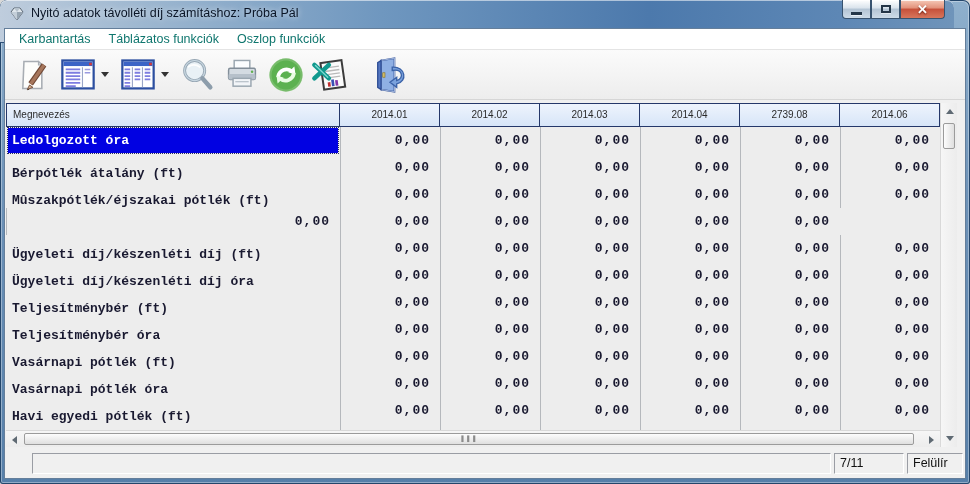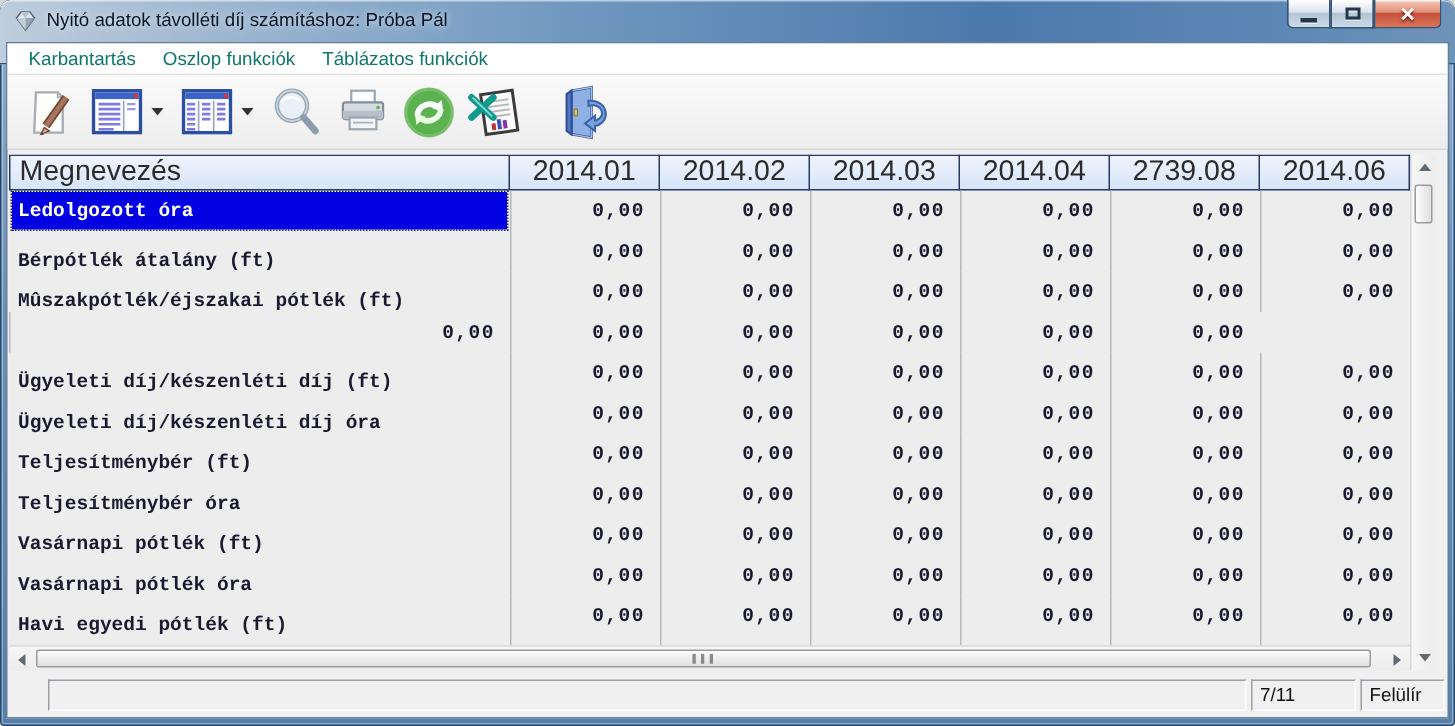--- a/index.html
+++ b/index.html
@@ -8,21 +8,21 @@
 
   .window{
     position:relative; width:970px; height:484px; overflow:hidden;
     border-radius:7px 7px 3px 3px;
     background:linear-gradient(180deg,#8fb0cd 0%,#6d92b8 40%,#567fa9 100%);
     box-shadow:inset 0 0 0 1px #24466b, inset 0 0 0 2px rgba(255,255,255,.35);
   }
 
   
   .titlebar{
-    position:absolute; top:0; left:0; right:0; height:43px;
+    position:absolute; top:0; left:0; right:16px; height:43px;
     background:linear-gradient(90deg,#bfcddd 0%,#9db7d0 15%,#6f97bf 40%,#4c79ac 68%,#5d87b5 88%,#6f94ba 100%);
     border-radius:7px 7px 0 0;
     box-shadow:inset 0 1px 0 rgba(255,255,255,.55), inset 0 -1px 0 #2d4f77;
   }
   .title-icon{ position:absolute; left:9px; top:6px; width:16px; height:16px; }
   .title-text{
     position:absolute; left:31px; top:0; line-height:27px;
     font-size:12.5px; color:#0a1526; text-shadow:0 0 6px rgba(255,255,255,.8);
     white-space:nowrap;
   }
@@ -72,21 +72,21 @@
   
   .grid{
     position:absolute; top:74px; left:1px; width:951px; height:344px;
     background:#ededed;
   }
   .grid-content{ position:absolute; top:0; left:0; right:17px; bottom:17px; overflow:hidden; display:flex; flex-direction:column; }
   .header-row{ display:grid; grid-template-columns:334px repeat(6,100px); height:24px; flex:0 0 auto; background:#f0f0f0; }
   .hcell{
     background:linear-gradient(180deg,#eef4fd 0%,#d7e5f8 100%);
     border:1px solid #25386a; border-left:none;
-    font-size:19px; color:#2b2b2b; line-height:22px;
+    font-size:10px; color:#2b2b2b; line-height:22px;
     text-align:center; overflow:hidden; white-space:nowrap;
   }
   .hcell.first{ border-left:1px solid #25386a; text-align:left; padding-left:6px; }
   .tbody{ flex:1 1 auto; display:flex; flex-direction:column; }
   .trow{ display:grid; grid-template-columns:334px repeat(6,100px); height:27px; flex:0 0 auto; }
   .trow.filler{ flex:1 1 auto; height:auto; }
   .cell{
     font-family:"Liberation Mono","DejaVu Sans Mono",monospace;
     font-weight:bold; font-size:13px; color:#191930;
     display:flex; align-items:center; white-space:nowrap; overflow:hidden;
@@ -161,22 +161,22 @@
       <div class="win-btn close">
           <span class="glyph-close">✕</span>
         </div>
     </div>
   </div>
 
   <div class="client">
 
     <div class="menubar" id="menubar">
         <span class="menu-item">Karbantartás</span>
+        <span class="menu-item">Táblázatos funkciók</span>
         <span class="menu-item">Oszlop funkciók</span>
-        <span class="menu-item">Táblázatos funkciók</span>
       </div>
 
     <div class="toolbar">
       <div class="tb-btn">
         <svg width="38" height="38" viewBox="0 0 34 34">
           <path d="M8 5 h13 l3 3 v21 h-17 z" fill="#fdfdfb" stroke="#a8adb3" stroke-width="1.4"></path>
           <path d="M21 5 l3 3 h-3 z" fill="#e2e5e8" stroke="#a8adb3" stroke-width="1"></path>
           <line x1="26" y1="8" x2="14" y2="25" stroke="#6e4633" stroke-width="5"></line>
           <line x1="26" y1="8" x2="14" y2="25" stroke="#a6765c" stroke-width="3"></line>
           <polygon points="13,26 16,28 11,30" fill="#d9b38f" stroke="#6e4633" stroke-width="0.8"></polygon>

